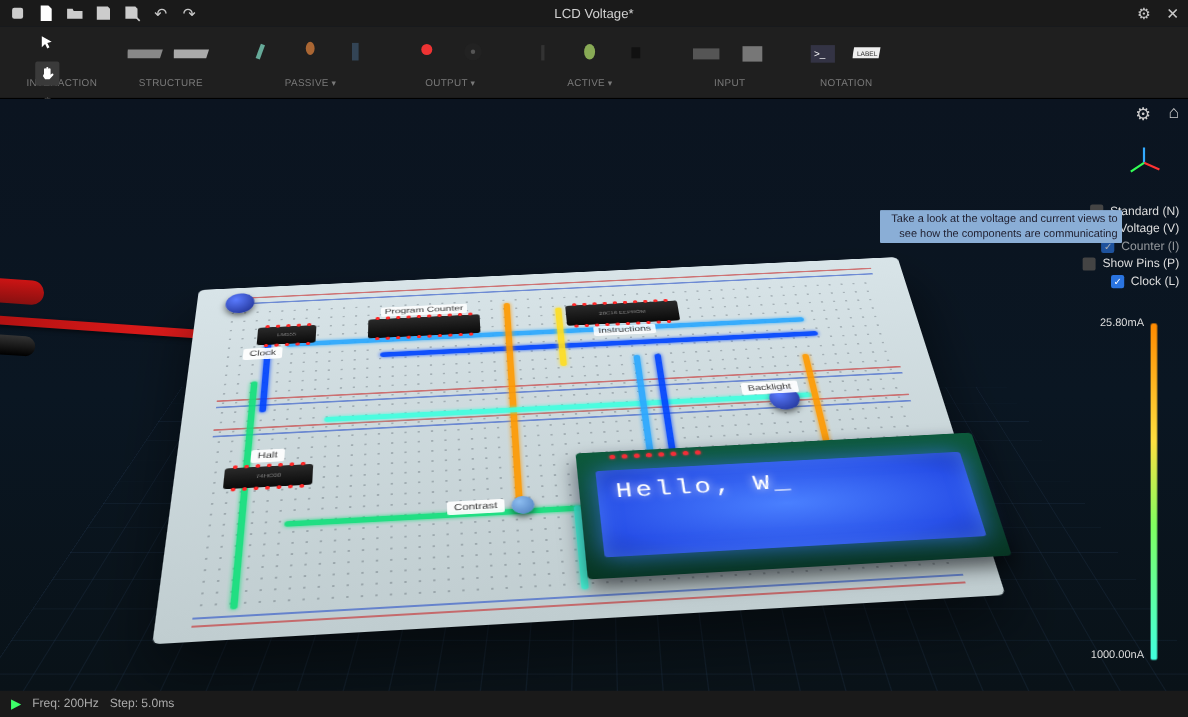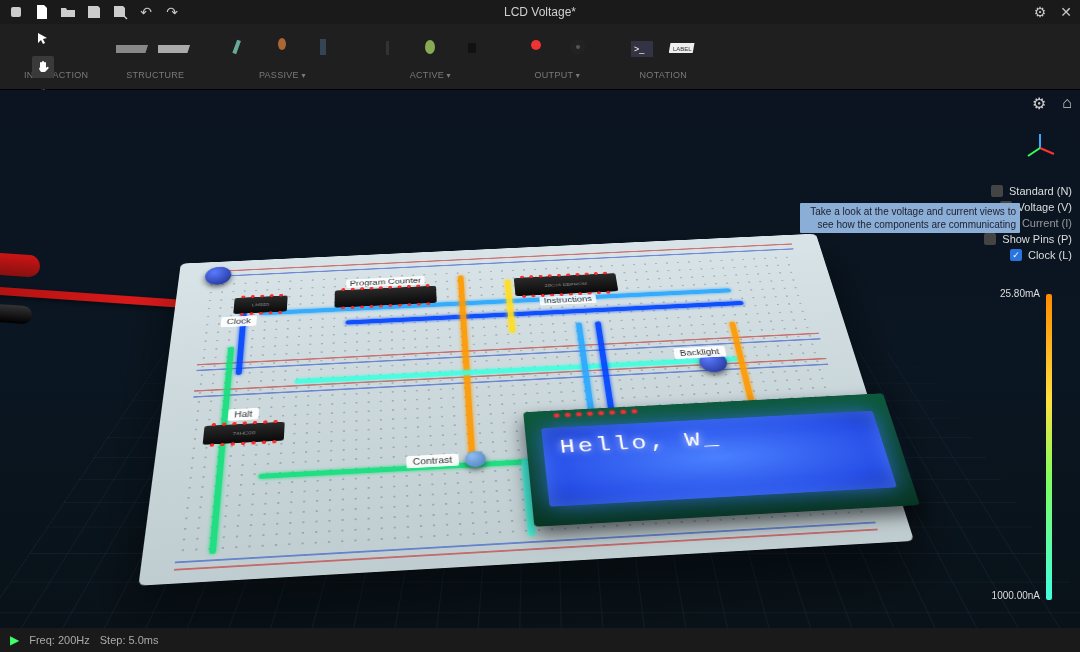--- a/index.html
+++ b/index.html
@@ -112,21 +112,21 @@
 .right-panel { position: absolute; top: 4px; right: 8px; }
 .rp-icons { display: flex; gap: 16px; justify-content: flex-end; margin-bottom: 10px; }
 .rp-icons span { font-size: 16px; color: #ccc; cursor: pointer; }
 .axis-gizmo { position: absolute; right: 16px; top: 38px; width: 32px; height: 32px; }
 .checklist { margin-top: 72px; display: flex; flex-direction: column; gap: 4px; }
 .check-row { display: flex; align-items: center; gap: 6px; font-size: 11px; color: #ddd; cursor: pointer; justify-content: flex-end; }
 .checkbox { width: 12px; height: 12px; background: #444; border-radius: 2px; display: inline-flex; align-items: center; justify-content: center; font-size: 9px; color: #fff; }
 .checkbox.on { background: #2a74e0; }
 
 
-.tooltip-hint { position: absolute; right: 60px; top: 113px; font-size: 10px; color: #223; background: #8aaed6; padding: 2px 4px; max-width: 220px; text-align: right; line-height: 1.3; border-radius: 1px; }
+.tooltip-hint { position: absolute; right: 60px; top: 101px; font-size: 10px; color: #223; background: #8aaed6; padding: 2px 4px; max-width: 220px; text-align: right; line-height: 1.3; border-radius: 1px; }
 
 
 .current-bar { position: absolute; right: 28px; top: 204px; width: 6px; height: 306px; background: linear-gradient(180deg, #ff8a00 0%, #ffe040 35%, #80ff60 60%, #40ffe0 100%); border-radius: 2px; }
 .curr-label { position: absolute; right: 40px; font-size: 10px; color: #ddd; text-align: center; }
 .curr-top { top: 198px; }
 .curr-bot { top: 500px; }
 
 
 .statusbar { position: absolute; bottom: 0; left: 0; right: 0; height: 24px; background: #1a1a1a; display: flex; align-items: center; padding: 0 10px; gap: 10px; font-size: 11px; color: #aaa; }
 .play-icon { color: #3dff6a; font-size: 12px; cursor: pointer; }
@@ -226,55 +226,70 @@
             <rect x="6" y="2" width="6" height="16" fill="#345"></rect>
           </svg>
         </div>
     </div>
     <div class="label dd">PASSIVE</div>
   </div>
 
   <div class="tool-group">
     <div class="items">
       <div class="tool-item">
-          <svg width="20" height="24">
-            <rect x="8" y="4" width="3" height="14" fill="#333"></rect>
-          </svg>
-        </div>
-      <div class="tool-item">
-          <svg width="22" height="24">
-            <ellipse cx="11" cy="10" rx="5" ry="7" fill="#8a5"></ellipse>
-          </svg>
-        </div>
-      <div class="tool-item">
-          <svg width="20" height="24">
-            <rect x="6" y="6" width="8" height="10" fill="#111"></rect>
-          </svg>
-        </div>
-    </div>
-    <div class="label dd">ACTIVE</div>
-  </div>
-
-  <div class="tool-group">
-    <div class="items">
-      <div class="tool-item">
           <svg width="18" height="24">
             <circle cx="9" cy="8" r="5" fill="#e33"></circle>
           </svg>
         </div>
       <div class="tool-item">
           <svg width="24" height="24">
             <circle cx="12" cy="10" r="8" fill="#222"></circle>
             <circle cx="12" cy="10" r="2" fill="#555"></circle>
           </svg>
         </div>
     </div>
     <div class="label dd">OUTPUT</div>
   </div>
 
+  <div class="tool-group">
+    <div class="items">
+      <div class="tool-item">
+          <svg width="20" height="24">
+            <rect x="8" y="4" width="3" height="14" fill="#333"></rect>
+          </svg>
+        </div>
+      <div class="tool-item">
+          <svg width="22" height="24">
+            <ellipse cx="11" cy="10" rx="5" ry="7" fill="#8a5"></ellipse>
+          </svg>
+        </div>
+      <div class="tool-item">
+          <svg width="20" height="24">
+            <rect x="6" y="6" width="8" height="10" fill="#111"></rect>
+          </svg>
+        </div>
+    </div>
+    <div class="label dd">ACTIVE</div>
+  </div>
+
+  <div class="tool-group">
+    <div class="items">
+      <div class="tool-item">
+          <svg width="28" height="22">
+            <rect x="2" y="6" width="24" height="10" fill="#555"></rect>
+          </svg>
+        </div>
+      <div class="tool-item">
+          <svg width="22" height="22">
+            <rect x="2" y="4" width="18" height="14" fill="#777"></rect>
+          </svg>
+        </div>
+    </div>
+    <div class="label">INPUT</div>
+  </div>
 
 
   <div class="tool-group">
     <div class="items">
       <div class="tool-item">
           <svg width="26" height="22">
             <rect x="2" y="3" width="22" height="16" fill="#334"></rect>
             <text x="5" y="14" font-size="9" fill="#fff">&gt;_</text>
           </svg>
         </div>
@@ -375,21 +390,21 @@
       <div class="check-row">
           <span class="checkbox"></span>
           <span>Standard (N)</span>
         </div>
       <div class="check-row">
           <span class="checkbox"></span>
           <span>Voltage (V)</span>
         </div>
       <div class="check-row" style="opacity:0.65">
           <span class="checkbox on">✓</span>
-          <span>Current (I)</span>
+          <span>Counter (I)</span>
         </div>
       <div class="check-row">
           <span class="checkbox"></span>
           <span>Show Pins (P)</span>
         </div>
       <div class="check-row">
           <span class="checkbox on">✓</span>
           <span>Clock (L)</span>
         </div>
     </div>

